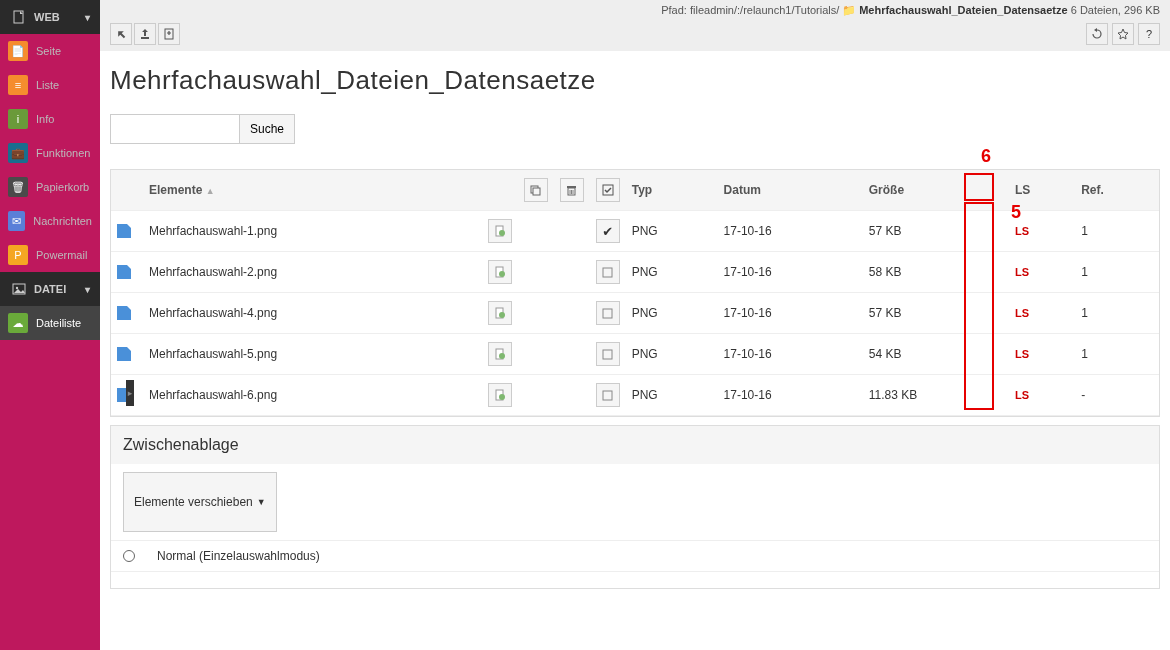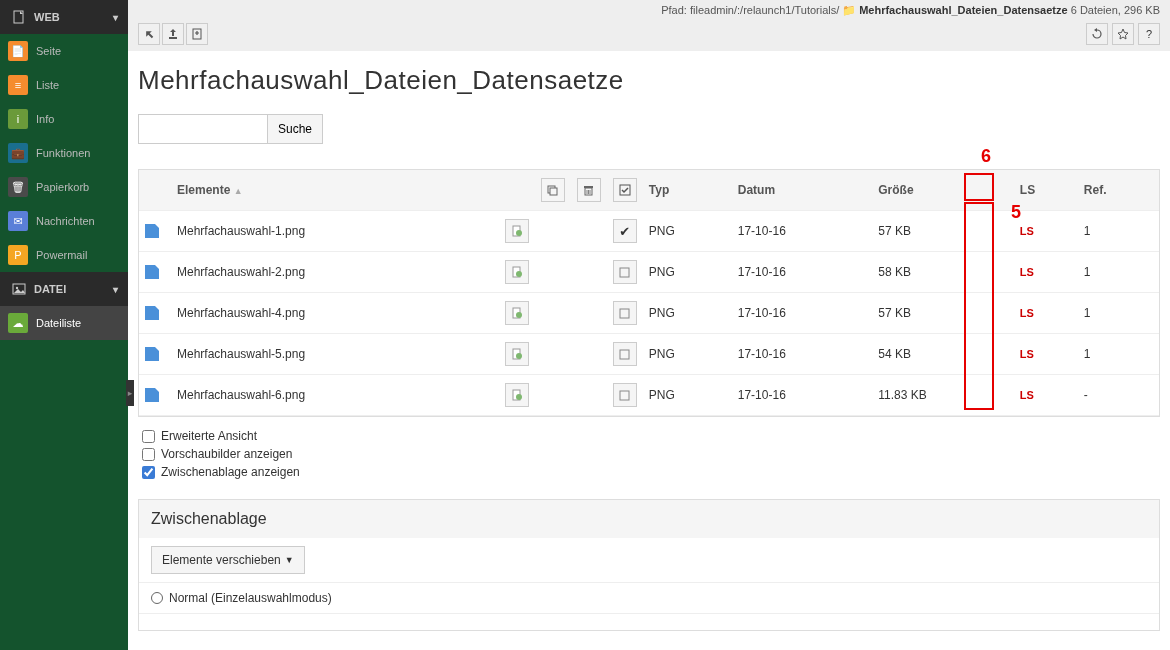--- a/index.html
+++ b/index.html
@@ -1,20 +1,20 @@
 <!DOCTYPE html>
 <html><head>
 <meta charset="utf-8">
 <style>
 * { box-sizing: border-box; margin: 0; padding: 0; }
 body { font-family: Verdana, Arial, sans-serif; font-size: 12px; color: #333; background: #fff; }
 .app { display: flex; height: 650px; width: 1170px; overflow: hidden; }
 
 
-.sidebar { width: 128px; background: #14532d; color: #ccc; display: flex; flex-direction: column; }
+.sidebar { width: 100px; background: #be185d; color: #ccc; display: flex; flex-direction: column; }
 .side-section { background: #2a2a2a; padding: 8px 10px; font-size: 11px; font-weight: bold; color: #ccc; display: flex; align-items: center; justify-content: space-between; }
 .side-section .icon-box { width: 18px; height: 18px; display: inline-flex; align-items: center; justify-content: center; margin-right: 6px; }
 .side-section .caret { font-size: 10px; }
 .side-item { display: flex; align-items: center; padding: 7px 8px; font-size: 11px; color: #bbb; cursor: pointer; }
 .side-item.active { background: #444; color: #fff; }
 .side-item .icon-box { width: 20px; height: 20px; display: inline-flex; align-items: center; justify-content: center; margin-right: 8px; font-size: 11px; color: #fff; border-radius: 2px; }
 .ic-seite { background: #f58c2e; }
 .ic-liste { background: #f58c2e; }
 .ic-info { background: #6a9a3a; }
 .ic-funk { background: #1a6e8e; }
@@ -57,22 +57,22 @@
 .annot { position: absolute; color: #e60000; font-weight: bold; font-size: 18px; pointer-events: none; z-index: 10; }
 .annot-box { position: absolute; border: 2px solid #e60000; pointer-events: none; z-index: 9; }
 
 .options { padding: 10px 4px; }
 .opt-row { display: flex; align-items: center; gap: 6px; padding: 2px 0; font-size: 12px; }
 .opt-row input { accent-color: #3a7bd5; }
 
 .clip-panel { border: 1px solid #ddd; margin-top: 8px; }
 .clip-head { background: #f5f5f5; padding: 10px 12px; font-weight: normal; font-size: 16px; }
 .clip-body { padding: 8px 12px; }
-.clip-drop { display: inline-flex; align-items: center; border: 1px solid #ccc; background: #f5f5f5; padding: 6px 10px; font-size: 12px; cursor: pointer; gap: 4px; }
-.clip-opt { padding: 8px 12px; border-top: 1px solid #eee; font-size: 12px; display: flex; align-items: center; gap: 6px; }
+.clip-drop { display: inline-flex; align-items: center; border: 1px solid #ccc; background: #f5f5f5; padding: 22px 10px; font-size: 12px; cursor: pointer; gap: 4px; }
+.clip-opt { padding: 8px 12px; border-top: 1px solid #eee; font-size: 12px; display: flex; align-items: center; gap: 22px; }
 .clip-opt.sel { font-weight: bold; }
 .radio-o { width: 12px; height: 12px; border: 1px solid #666; border-radius: 50%; display: inline-block; }
 
 svg { display: block; }
 </style>
 </head>
 <body>
 
 <div class="app">
 
@@ -343,34 +343,20 @@
               </tr>
             </tbody>
         </table>
 
         <div class="annot" style="top:-24px; right:168px;">6</div>
         <div class="annot-box" style="top:3px; right:165px; width:30px; height:28px;"></div>
         <div class="annot" style="top:32px; right:138px;">5</div>
         <div class="annot-box" style="top:32px; right:165px; width:30px; height:208px;"></div>
       </div>
 
-      <div class="options">
-        <label class="opt-row">
-          <input type="checkbox" style="">
-          <span>Erweiterte Ansicht</span>
-        </label>
-        <label class="opt-row">
-          <input type="checkbox" style="">
-          <span>Vorschaubilder anzeigen</span>
-        </label>
-        <label class="opt-row">
-          <input type="checkbox" checked="" style="">
-          <span>Zwischenablage anzeigen</span>
-        </label>
-      </div>
 
       <div class="clip-panel">
         <div class="clip-head">Zwischenablage</div>
         <div class="clip-body">
           <div class="clip-drop">
             <span>Elemente verschieben</span>
             <span style="font-size:9px;">▼</span>
           </div>
         </div>
         <div id="clip-modes">

